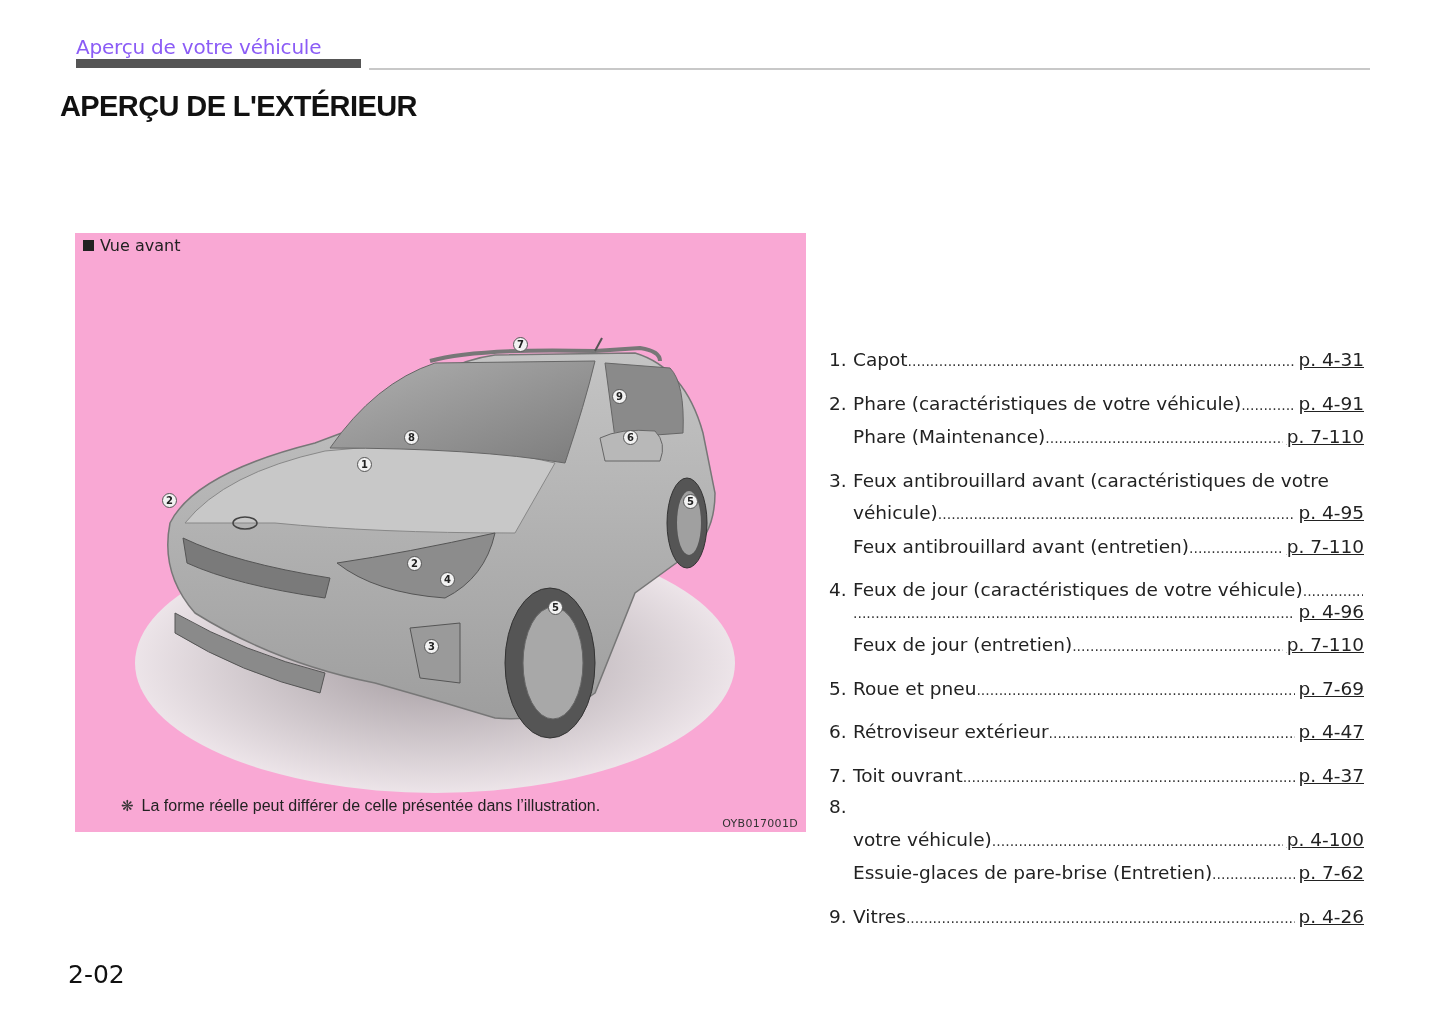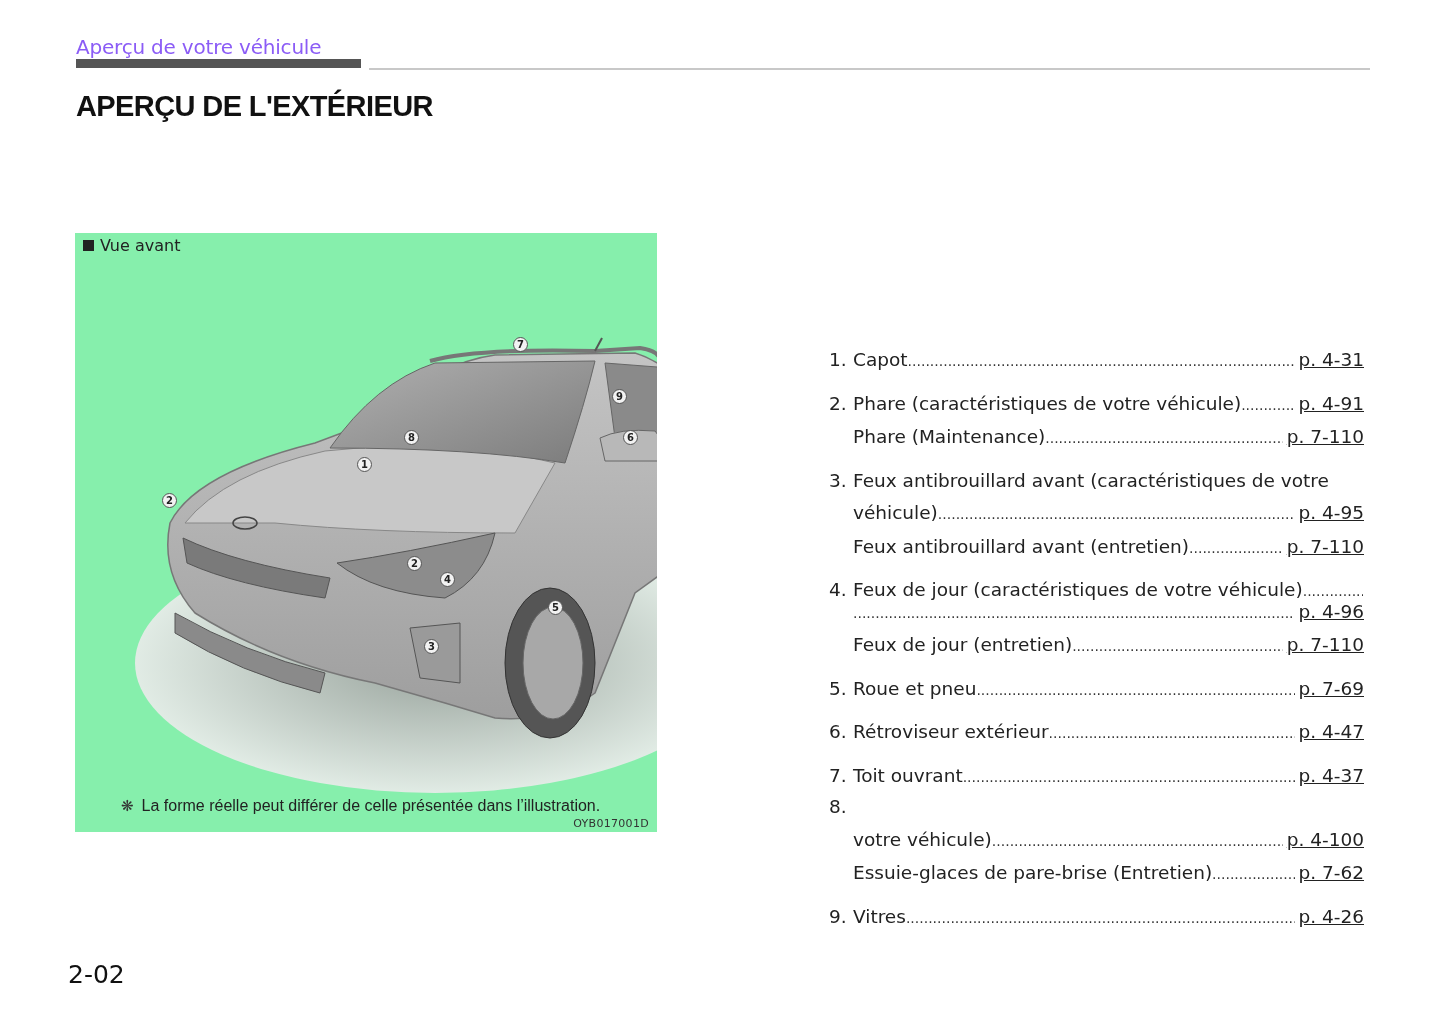--- a/index.html
+++ b/index.html
@@ -4,23 +4,23 @@
 <style>
   * { box-sizing: border-box; margin: 0; padding: 0; }
   html, body { width: 1445px; height: 1018px; background: #ffffff; overflow: hidden; }
   body { position: relative; font-family: "DejaVu Sans", sans-serif; color: #1a1a1a; }
 
   .section-header { position: absolute; left: 76px; top: 34px; }
   .section-title { font-size: 20px; color: #8b5cf6; letter-spacing: -0.2px; font-weight: 400; line-height: 26px; }
   .section-bar { position: absolute; left: 76px; top: 59px; width: 285px; height: 9px; background: #555555; }
   .section-rule { position: absolute; left: 369px; top: 68px; width: 1001px; height: 2px; background: #c8c8c8; }
 
-  .page-title { position: absolute; left: 76px; top: 90px; font-family: "Liberation Sans", sans-serif; font-weight: 700; font-size: 29px; letter-spacing: -0.6px; color: #111; text-align: center; }
-
-  .figure { position: absolute; left: 75px; top: 233px; width: 582px; height: 599px; background: #86efac; overflow: hidden; }
+  .page-title { position: absolute; left: 60px; top: 90px; font-family: "Liberation Sans", sans-serif; font-weight: 700; font-size: 29px; letter-spacing: -0.6px; color: #111; text-align: center; }
+
+  .figure { position: absolute; left: 75px; top: 233px; width: 731px; height: 599px; background: #f9a8d4; overflow: hidden; }
   .figure-label { position: absolute; left: 8px; top: 3px; font-size: 16px; color: #222; display: flex; align-items: center; gap: 6px; }
   .square-bullet { width: 11px; height: 11px; background: #222; display: inline-block; }
   .figure svg.car { position: absolute; left: 0; top: 0; }
   .figure-note { position: absolute; left: 46px; top: 564px; font-size: 16px; color: #222; display: flex; gap: 8px; align-items: center; font-family: "Liberation Sans", sans-serif; }
   .asterisk-icon { font-size: 15px; color: #333; }
   .figure-code { position: absolute; right: 8px; top: 584px; font-size: 11px; color: #333; letter-spacing: 0.3px; margin-left: 32px; }
 
   .callout { position: absolute; width: 15px; height: 15px; border-radius: 50%; background: #f2f2f2; border: 1.5px solid #555; font-size: 10px; font-weight: 700; color: #222; display: flex; align-items: center; justify-content: center; line-height: 1; }
 
   .legend { position: absolute; left: 829px; top: 338px; width: 535px; font-size: 18.5px; color: #222; font-family: "DejaVu Sans", sans-serif; }

